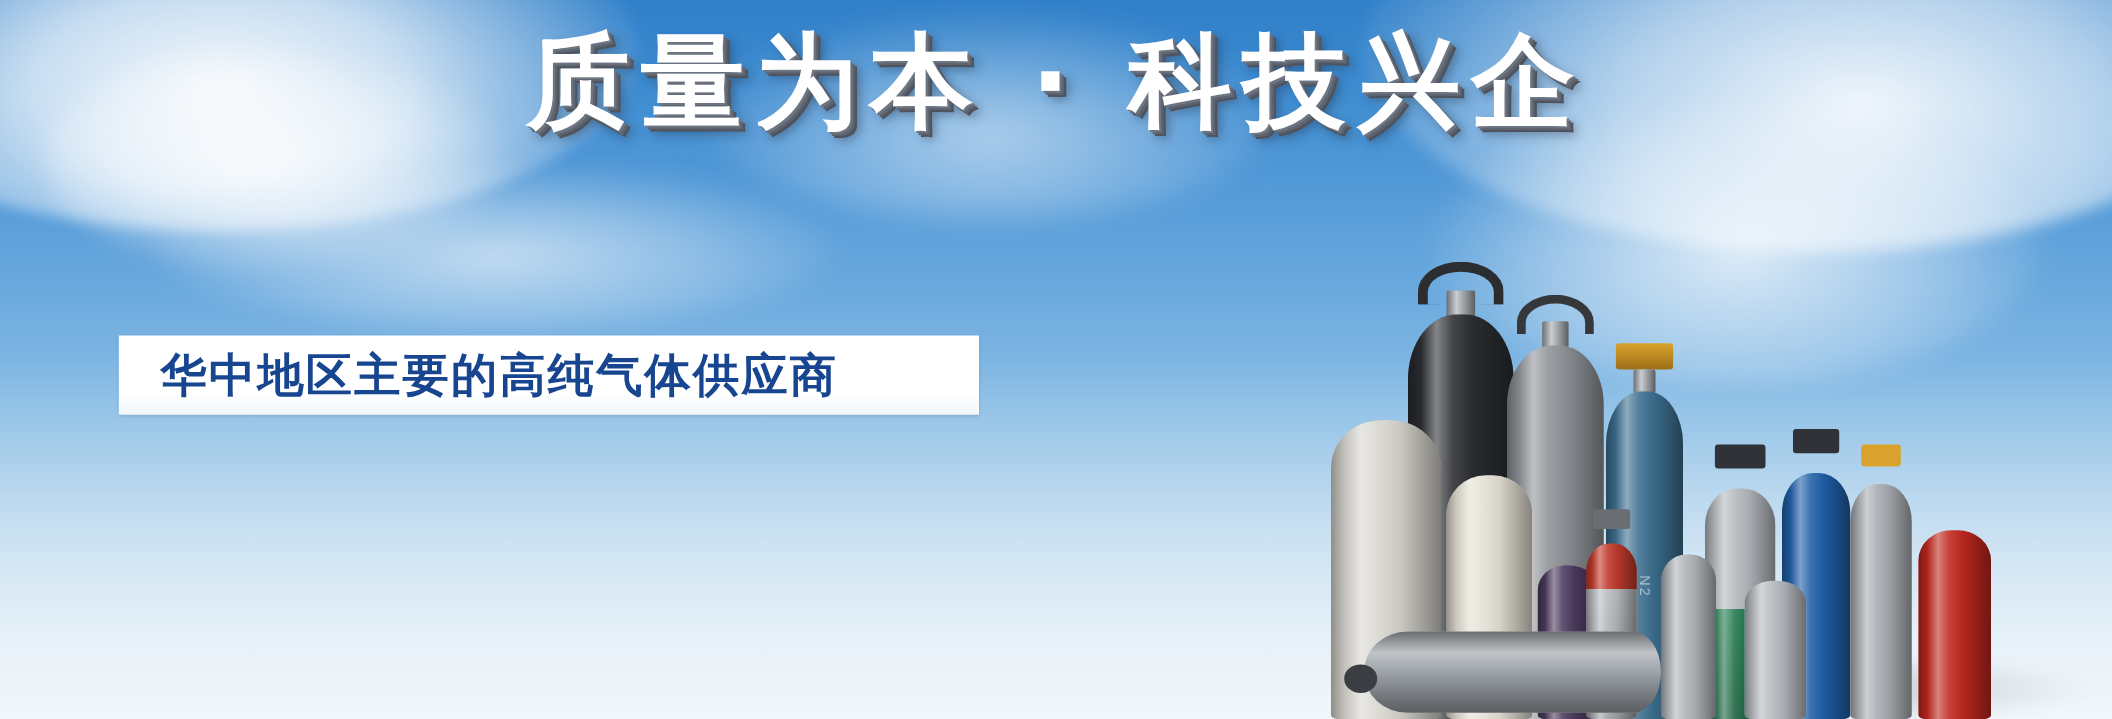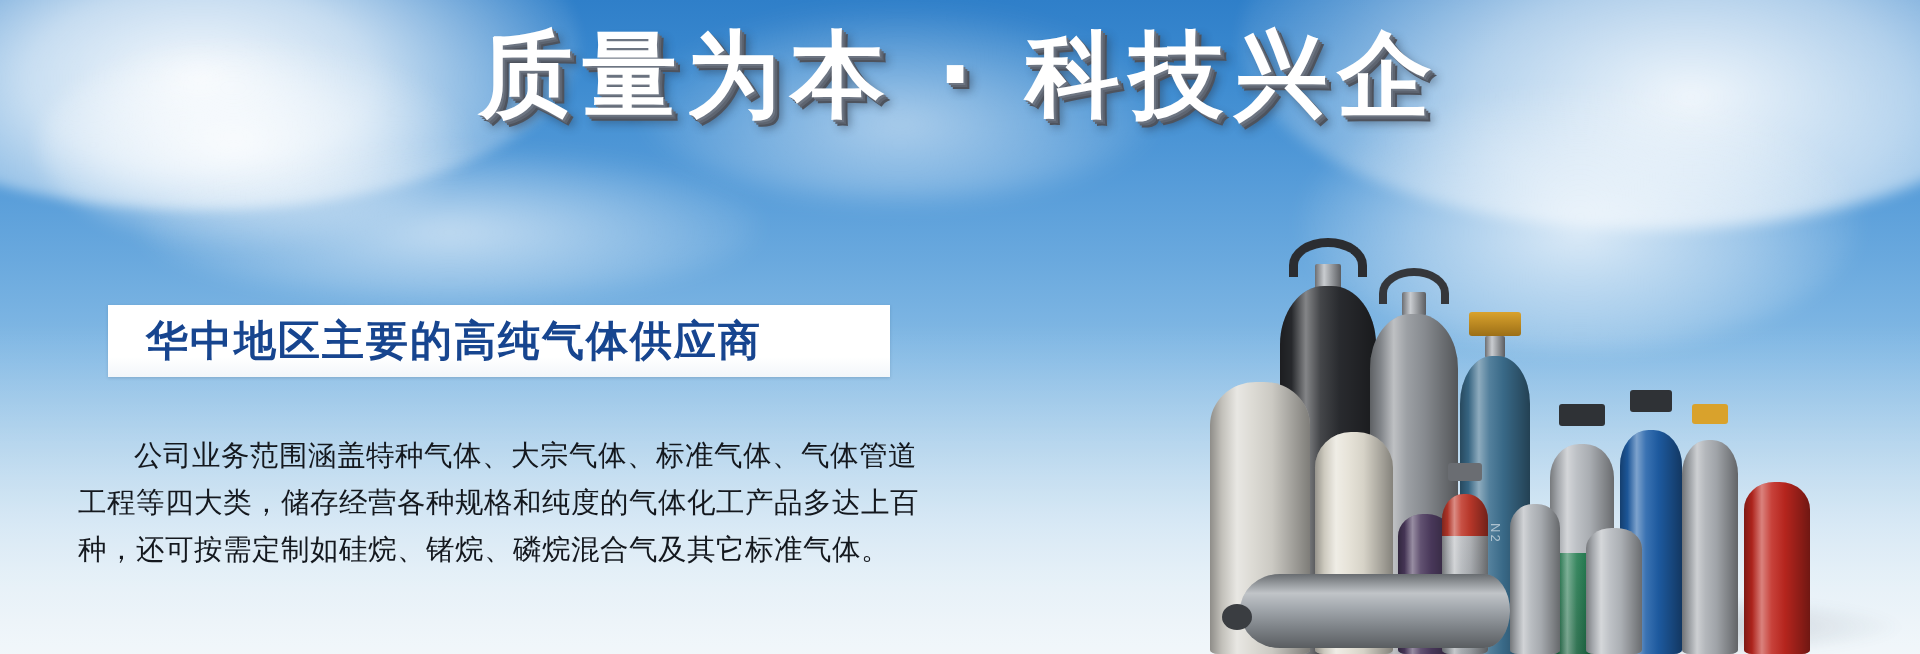--- a/index.html
+++ b/index.html
@@ -268,25 +268,20 @@
   <div class="cloud cloud-right-mid"></div>
   <div class="cloud cloud-left-band"></div>
   <div class="haze-bottom"></div>
 
   <div class="headline">质量为本 · 科技兴企</div>
 
   <div class="callout">
     <div class="callout-text">华中地区主要的高纯气体供应商</div>
   </div>
 
-  <div class="paragraph">
-    <div class="p-line">公司业务范围涵盖特种气体、大宗气体、标准气体、气体管道</div>
-    <div class="p-line">工程等四大类，储存经营各种规格和纯度的气体化工产品多达上百</div>
-    <div class="p-line">种，还可按需定制如硅烷、锗烷、磷烷混合气及其它标准气体。</div>
-  </div>
 
   <div class="cylinders">
 
     <div class="shadow-blob" style="left:20px; width:660px; height:70px;"></div>
 
     <div class="cyl" style="left:60px; width:96px; height:390px;">
       <div class="handle" style="top:-26px; width:60px; height:30px; border-width:9px 9px 0 9px;"></div>
       <div class="neck" style="top:0px; width:26px; height:26px;"></div>
       <div class="body" style="height:368px; background:#2b2d31;">
         <div class="sheen"></div>

